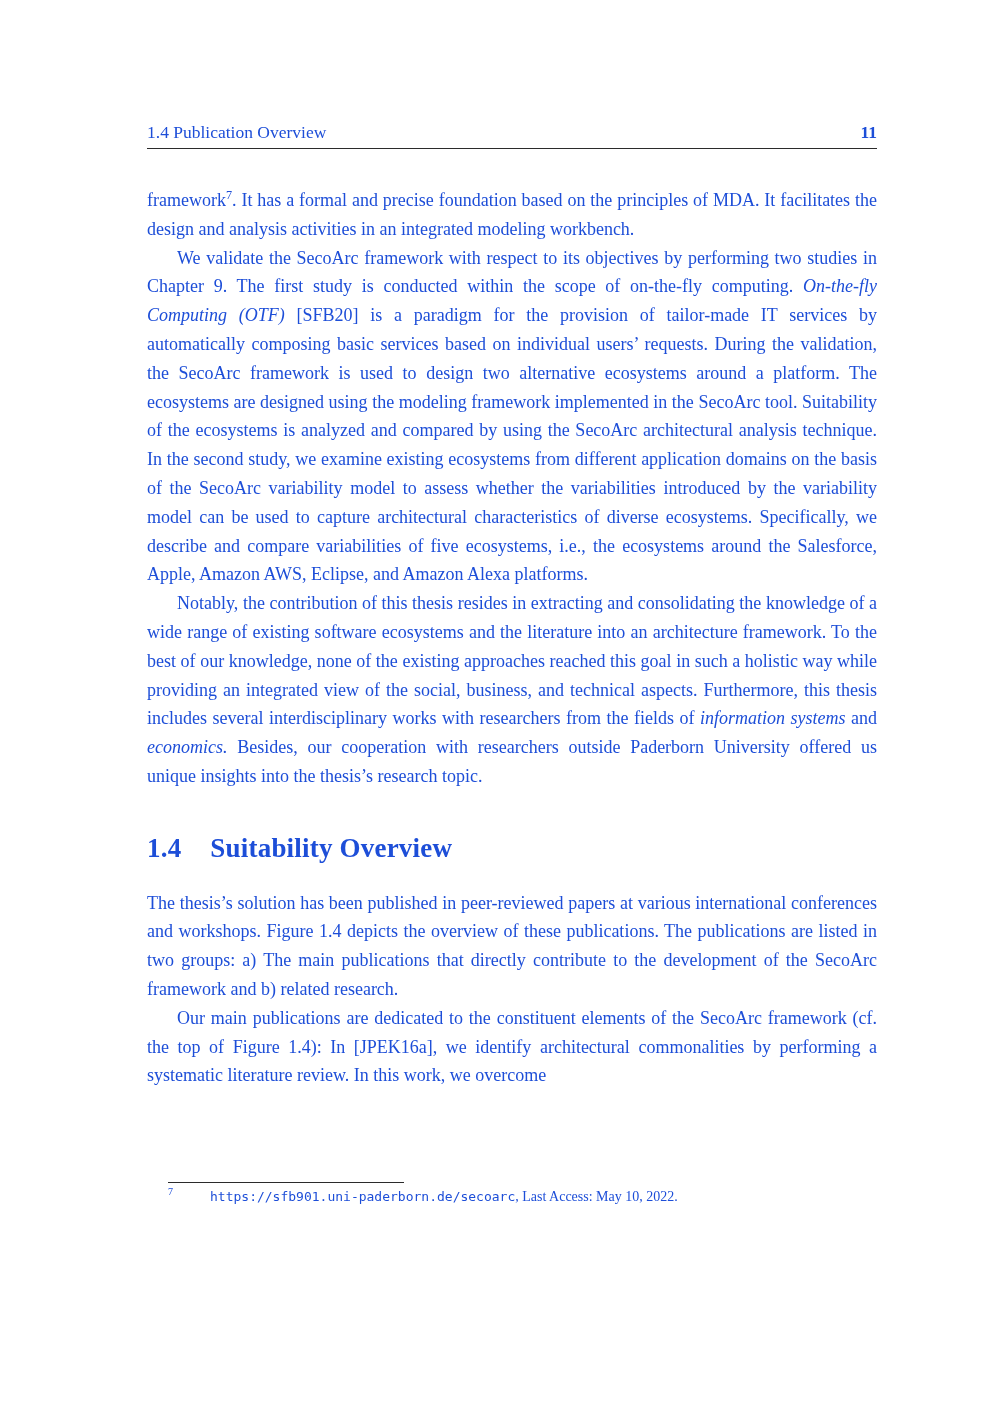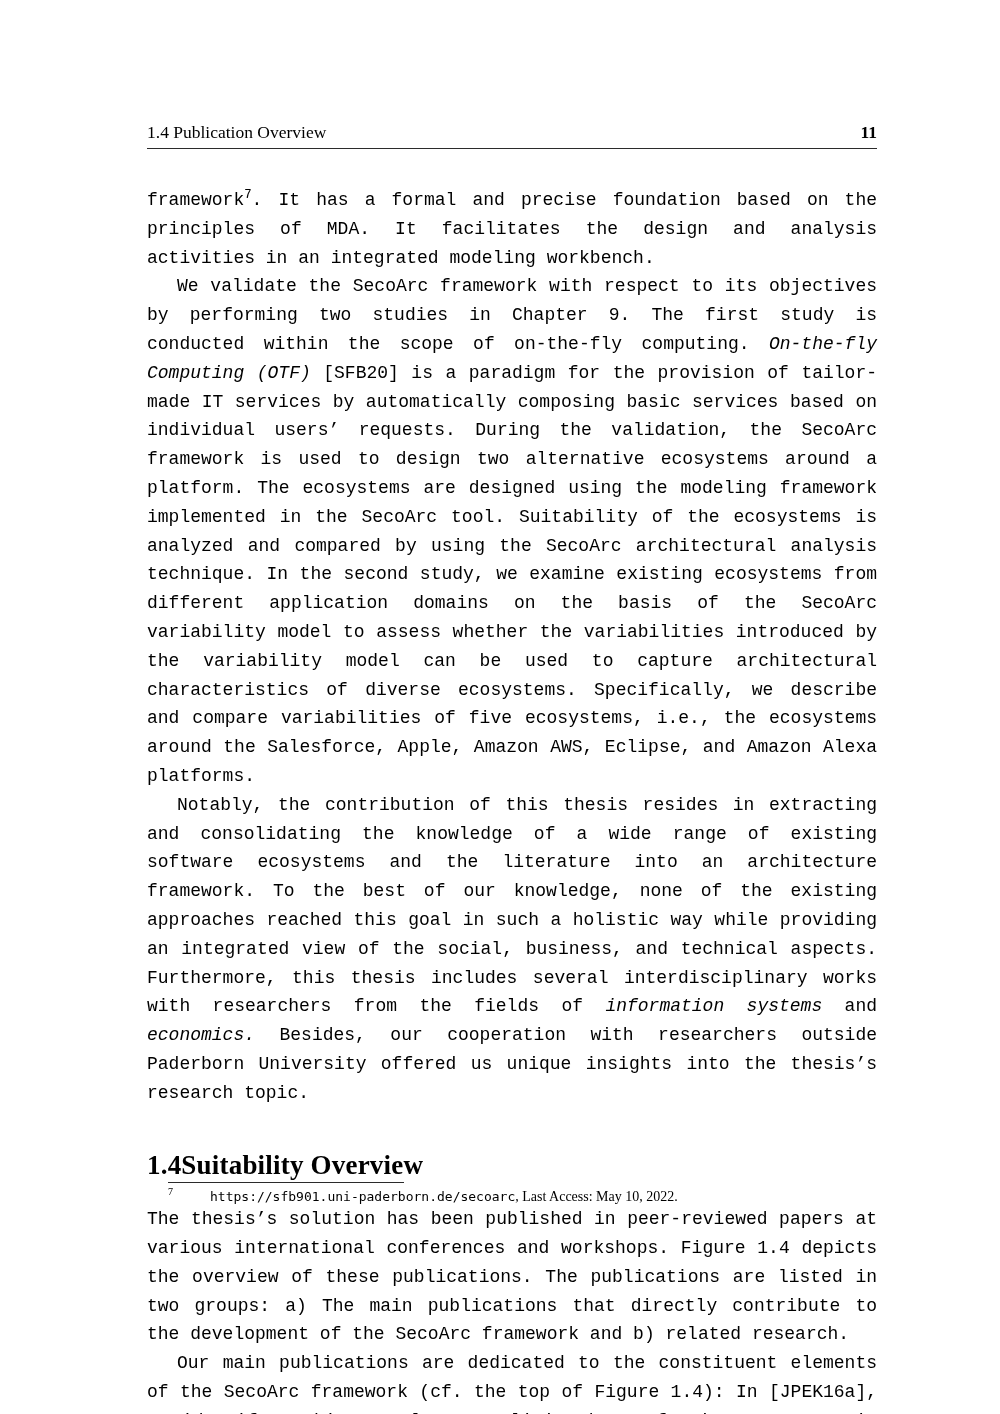--- a/index.html
+++ b/index.html
@@ -3,21 +3,21 @@
 <meta charset="utf-8">
 <style>
   * { margin: 0; padding: 0; box-sizing: border-box; }
   html, body { background: #ffffff; }
   .page {
     position: relative;
     width: 1000px;
     height: 1414px;
     background: #ffffff;
     font-family: "Liberation Serif", "DejaVu Serif", serif;
-    color: #000000;
+    color: #1d4ed8;
     overflow: hidden;
   }
   .content {
     position: absolute;
     left: 147px;
     top: 122px;
     width: 730px;
   }
   .page-header {
     display: flex;
@@ -30,30 +30,30 @@
   .header-rule {
     border-top: 1.3px solid #2b2b2b;
     margin-top: 6px;
   }
   .body-text {
     margin-top: 37px;
     font-size: 18px;
     line-height: 28.8px;
     text-align: justify;
   }
-  .para { margin: 0; font-family: Liberation Mono, monospace; }
+  .para { margin: 0; }
   .para.indent { text-indent: 30px; }
   .section-heading {
     font-size: 27px;
     font-weight: bold;
     margin: 43px 0 26px 0;
     text-align: left;
     letter-spacing: 0.2px;
   }
-  .sec-num { }
+  .sec-num { margin-right: 29px; }
   .i { font-style: italic; }
   .sup { font-size: 0.68em; vertical-align: super; line-height: 0; }
   .footnote-area {
     position: absolute;
     left: 168px;
     top: 1182px;
     width: 709px;
   }
   .footnote-rule {
     width: 236px;

